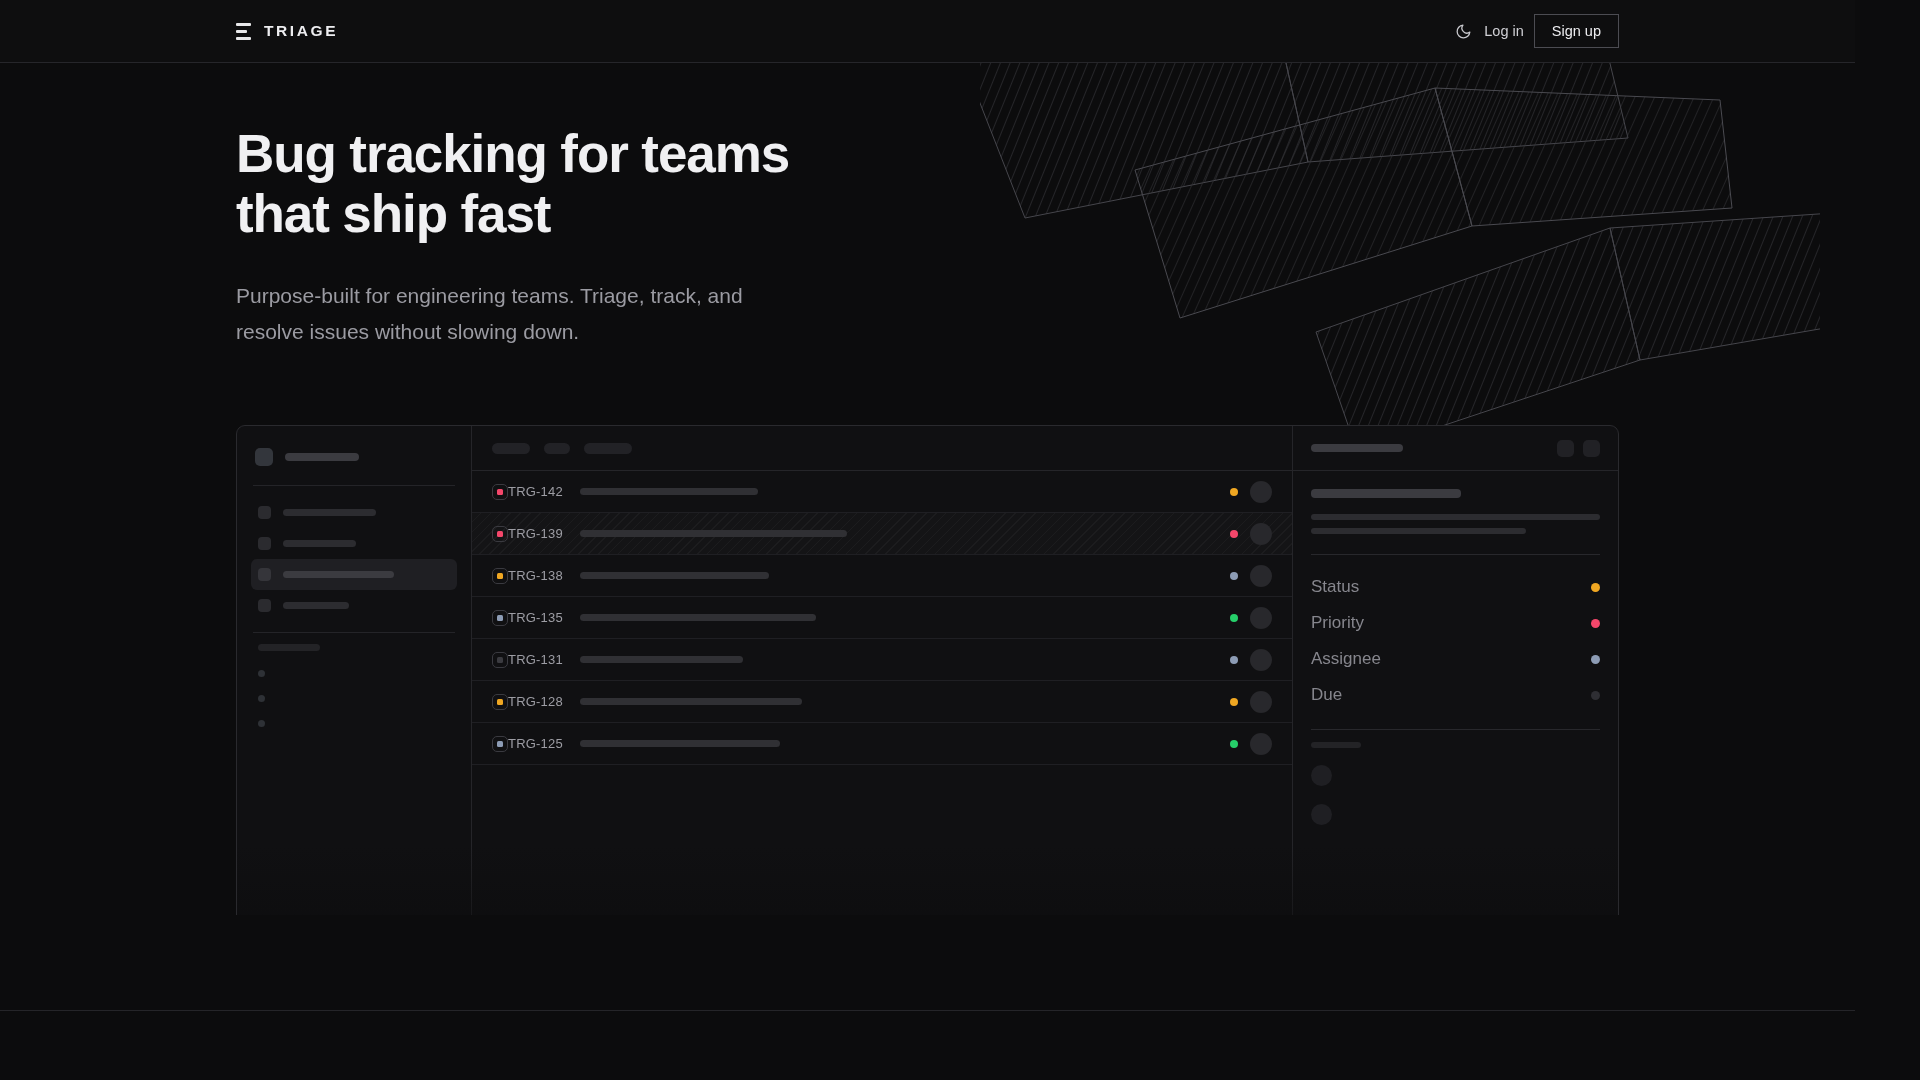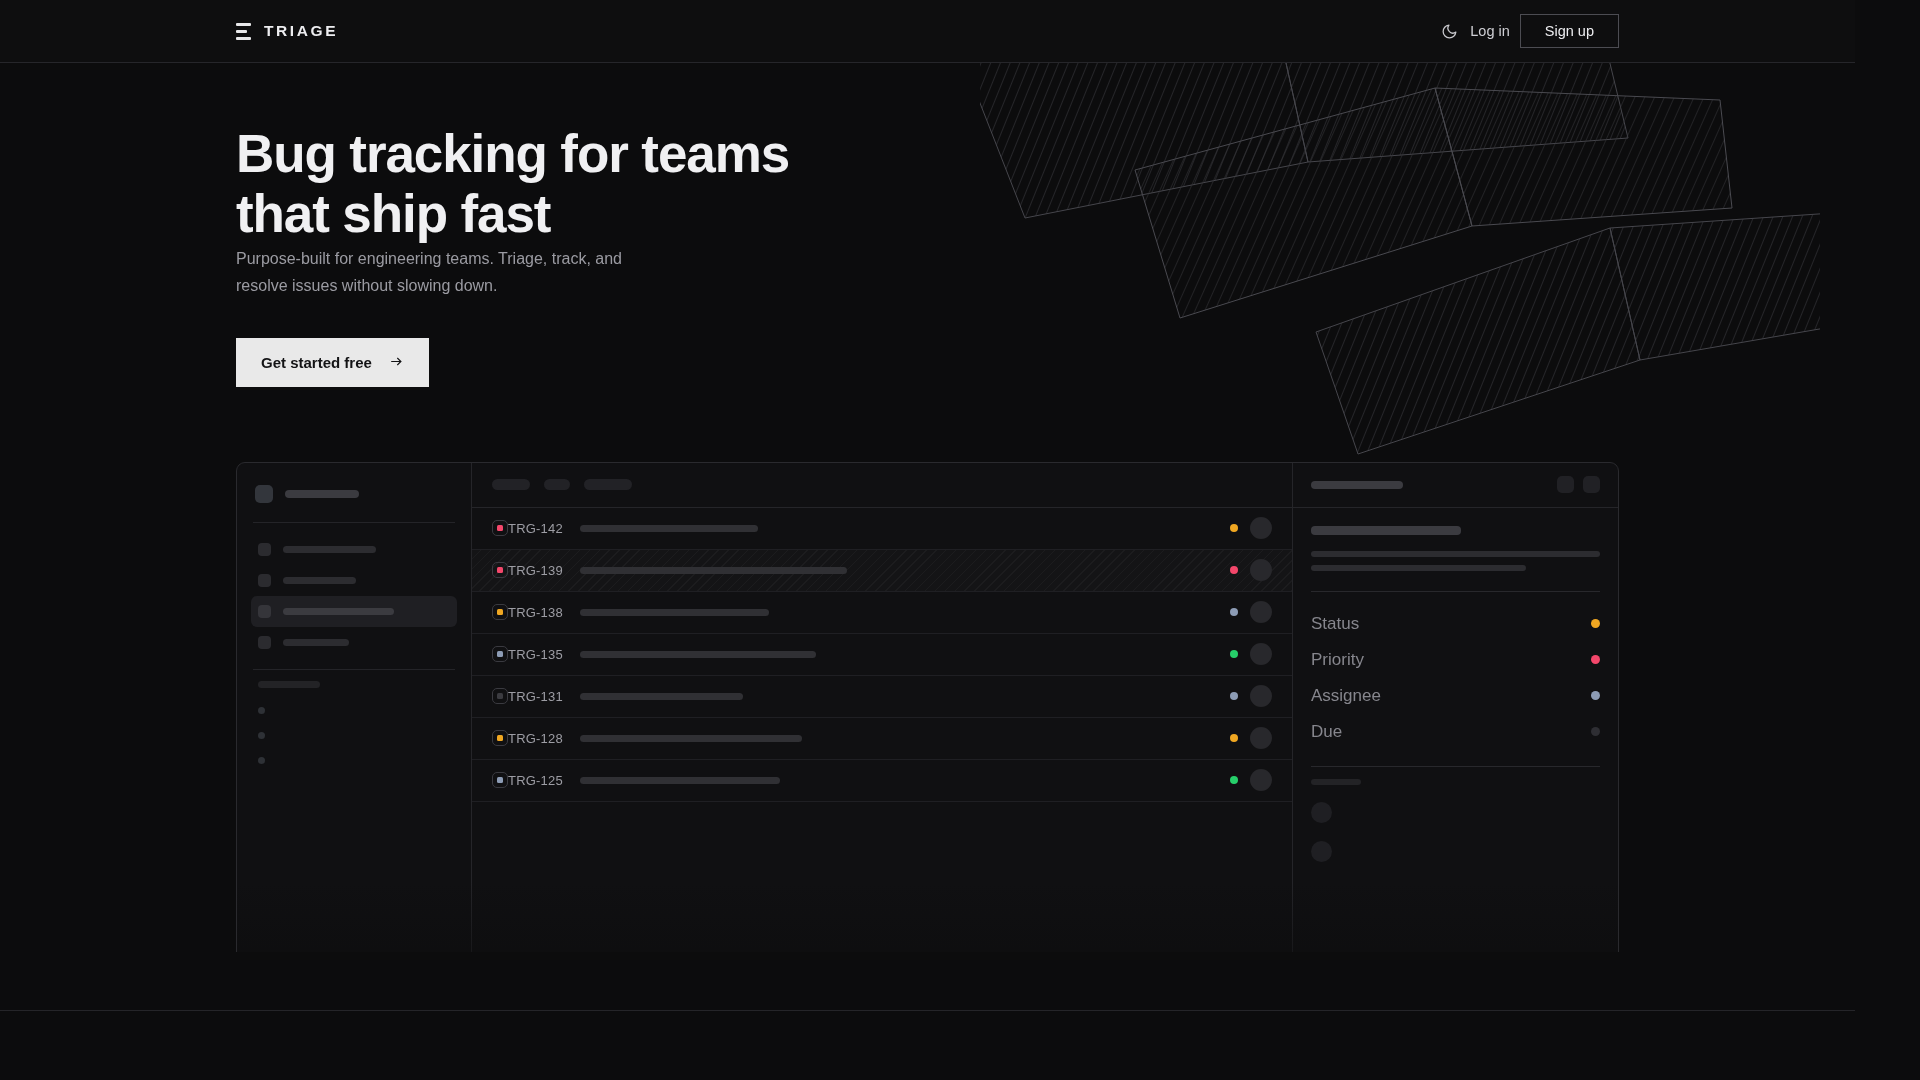--- a/index.html
+++ b/index.html
@@ -74,21 +74,21 @@
     color: #cfcfd4;
     font-size: 14.5px;
     cursor: pointer;
   }
   .signup-btn {
     border: 1px solid #4c4c52;
     background: transparent;
     color: #ededf0;
     font-size: 14.5px;
     font-family: inherit;
-    padding: 8px 24px;
+    padding: 8px 17px;
     cursor: pointer;
   }
 
   
   .decor {
     position: absolute;
     top: 40px;
     left: 980px;
     width: 840px;
     height: 450px;
@@ -104,22 +104,23 @@
   }
   .hero-title {
     color: #f0f0f2;
     font-size: 53px;
     line-height: 1.14;
     font-weight: 700;
     letter-spacing: -1.1px;
     white-space: pre-line;
   }
   .hero-sub {
+    margin-top: 33px;
     color: #9b9ba2;
-    font-size: 16px;
+    font-size: 21px;
     line-height: 1.72;
     white-space: pre-line;
   }
   .cta {
     margin-top: 38px;
     display: inline-flex;
     align-items: center;
     gap: 17px;
     background: #e9e9e9;
     color: #131315;
@@ -359,29 +360,20 @@
         <path d="M 630 188 L 868 172 L 880 282 L 660 320 Z"></path>
       </g>
     </svg>
   </div>
 
   <div class="hero">
     <h1 class="hero-title">Bug tracking for teams
 that ship fast</h1>
     <p class="hero-sub">Purpose-built for engineering teams. Triage, track, and
 resolve issues without slowing down.</p>
-    <button class="cta">
-      <span>Get started free</span>
-      <span>
-        <svg width="15" height="13" viewBox="0 0 24 24" fill="none" stroke="currentColor" stroke-width="2" stroke-linecap="round" stroke-linejoin="round">
-          <line x1="3" y1="12" x2="20" y2="12"></line>
-            <polyline points="14 6 20 12 14 18"></polyline>
-        </svg>
-      </span>
-    </button>
   </div>
 
   <div class="mock-wrap">
     <div class="mock">
 
       <div class="mock-sidebar">
         <div class="ws-row">
           <span class="ws-avatar"></span>
           <span class="sk sk-bright" style="width:74px;height:8px;"></span>
         </div>

